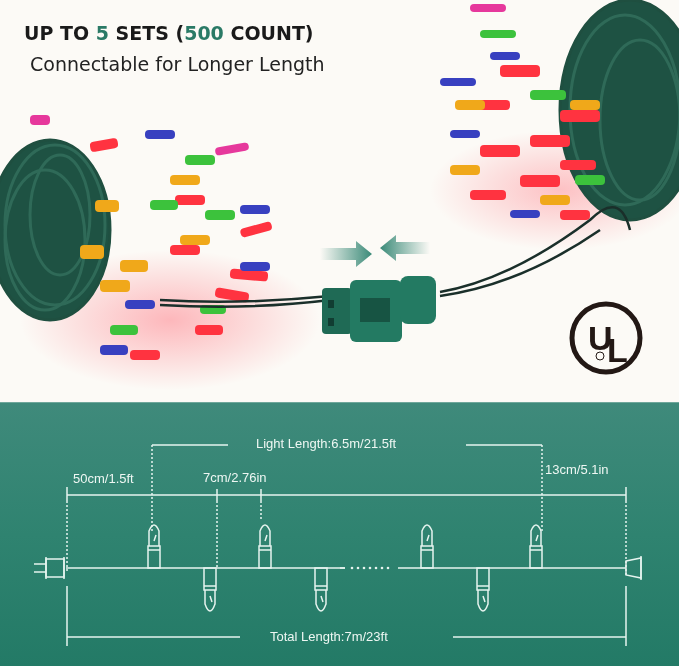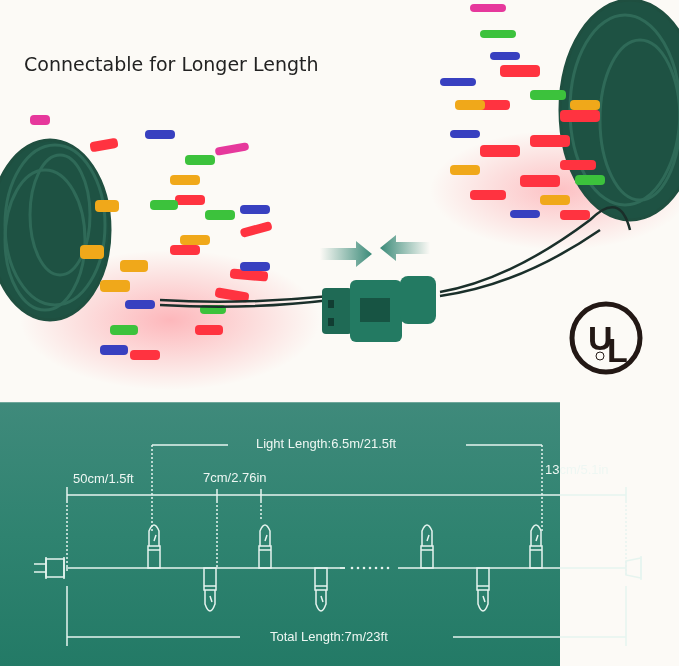--- a/index.html
+++ b/index.html
@@ -1,21 +1,21 @@
 <!DOCTYPE html>
 <html><head>
 <meta charset="utf-8">
 <style>
   html, body { margin:0; padding:0; }
   body { width:679px; height:666px; position:relative; overflow:hidden; background:#fcfaf6; font-family:"Liberation Sans", sans-serif; }
   .photo { position:absolute; left:0; top:0; width:679px; height:402px; background:#fcfaf6; overflow:hidden; }
   .headline { position:absolute; left:24px; top:22px; font-family:"DejaVu Sans", sans-serif; font-weight:bold; font-size:19px; color:#1a1a1a; letter-spacing:0px; }
   .headline .accent { color:#2a7a66; }
-  .subline { position:absolute; left:24px; top:53px; font-family:"DejaVu Sans", sans-serif; font-size:19px; color:#222; font-weight:normal; }
-  .diagram { position:absolute; left:0; top:402px; width:560px; height:264px; background:linear-gradient(180deg,#3f8a7b 0%,#2f8370 50%,#237a66 100%); border-top:1px solid #6fa79b; }
+  .subline { position:absolute; left:30px; top:53px; font-family:"DejaVu Sans", sans-serif; font-size:19px; color:#222; font-weight:normal; }
+  .diagram { position:absolute; left:0; top:402px; width:679px; height:264px; background:linear-gradient(180deg,#3f8a7b 0%,#2f8370 50%,#237a66 100%); border-top:1px solid #6fa79b; }
   .dlabel { position:absolute; color:#eef7f3; font-family:"Liberation Sans", sans-serif; font-size:13px; white-space:nowrap; }
   svg { position:absolute; left:0; top:0; }
 </style>
 </head>
 <body>
 
 <div class="photo">
   <svg width="679" height="402" viewBox="0 0 679 402">
     <defs>
       <radialGradient id="glowL" cx="0.5" cy="0.5" r="0.5">
@@ -146,20 +146,23 @@
     </g>
 
     <g>
       <circle cx="606" cy="338" r="34" fill="none" stroke="#231815" stroke-width="5"></circle>
       <text x="588" y="350" font-family="Liberation Sans, sans-serif" font-size="34" font-weight="bold" fill="#231815">U</text>
       <text x="607" y="362" font-family="Liberation Sans, sans-serif" font-size="34" font-weight="bold" fill="#231815">L</text>
       <circle cx="600" cy="356" r="4" fill="none" stroke="#231815" stroke-width="1"></circle>
     </g>
   </svg>
 
+  <div class="headline">
+    <span>UP TO </span><span class="accent">5</span><span> SETS (</span><span class="accent">500</span><span> COUNT)</span>
+  </div>
   <div class="subline">Connectable for Longer Length</div>
 </div>
 
 <div class="diagram">
   <svg width="679" height="264" viewBox="0 402 679 264">
     <g stroke="#e6f4ef" stroke-width="1.5" fill="none">
 
       <line x1="152" y1="444" x2="228" y2="444"></line>
       <line x1="466" y1="444" x2="542" y2="444"></line>
       <line x1="152" y1="444" x2="152" y2="530" stroke-dasharray="2 2"></line>

